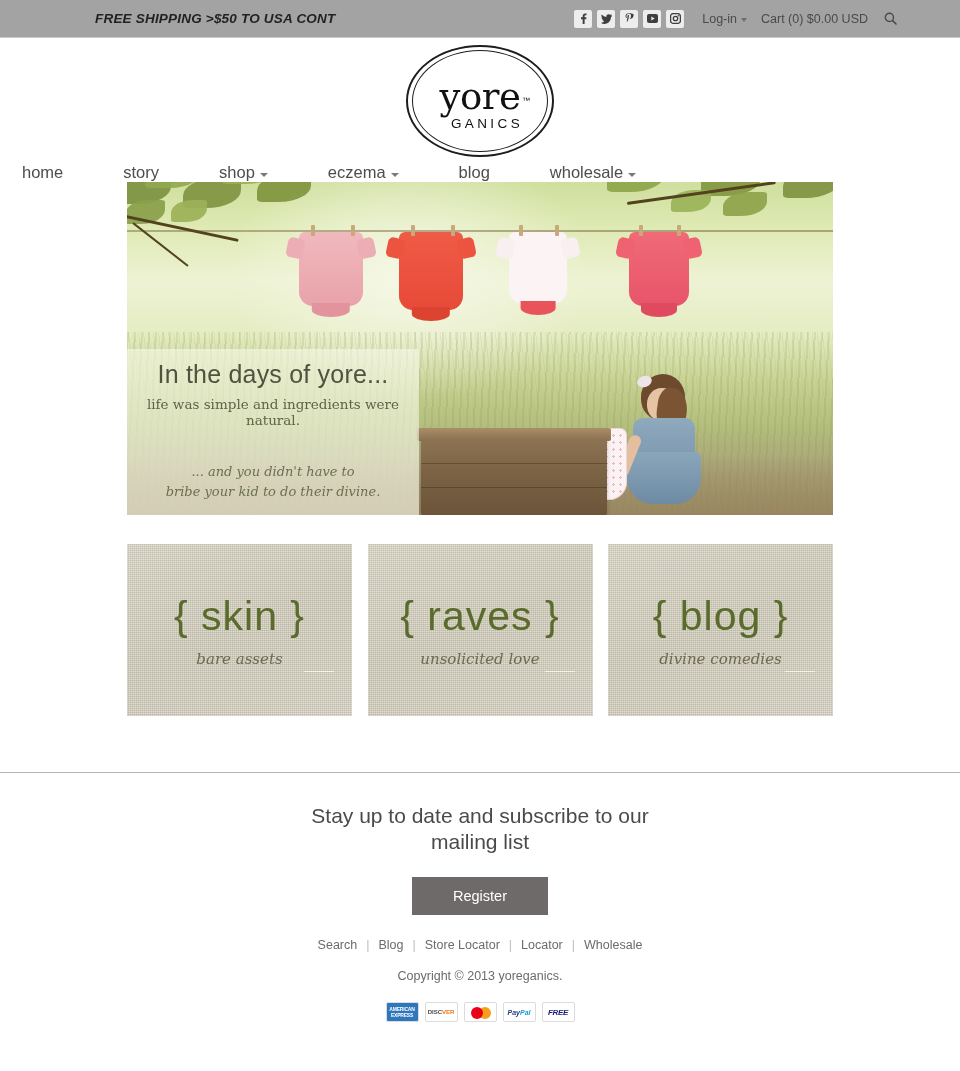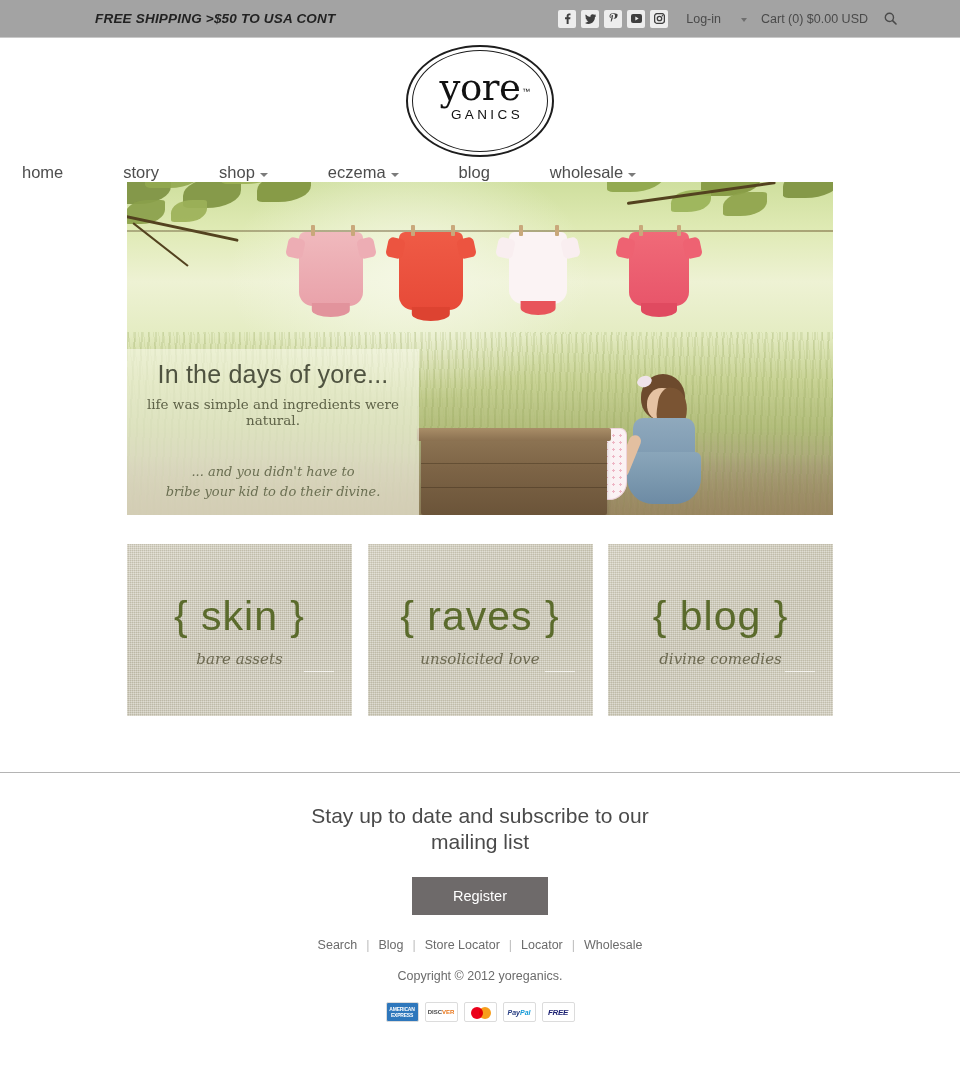--- a/index.html
+++ b/index.html
@@ -55,21 +55,21 @@
     color: #3f3f3f;
   }
   .soc svg { display:block; }
   .util-link {
     font-size: 12.5px;
     color: #4a4a4a;
     white-space: nowrap;
     margin-right: 14px;
     display: flex;
     align-items: center;
-    gap: 20px;
+    gap: 4px;
     cursor: pointer;
   }
   .caret {
     width: 0; height: 0;
     border-left: 3.5px solid transparent;
     border-right: 3.5px solid transparent;
     border-top: 4px solid #6e6e6e;
     display: inline-block;
     position: relative; top: 1px;
   }
@@ -94,21 +94,21 @@
   .logo-oval-outer, .logo-oval-inner {
     position: absolute;
     border: 2px solid #1d1d1d;
     border-radius: 50%;
   }
   .logo-oval-outer { left:0; top:0; width:148px; height:112px; }
   .logo-oval-inner { left:6px; top:5px; width:136px; height:102px; border-width:1.5px; }
   .logo-text {
     position: absolute;
     left: 0; right: 0;
-    top: 25px;
+    top: 34px;
     text-align: center;
   }
   .logo-yore {
     font-family: "DejaVu Serif", serif;
     font-size: 37px;
     line-height: 36px;
     color: #111;
     letter-spacing: -0.5px;
     position: relative;
     display: inline-block;
@@ -695,21 +695,21 @@
     <span class="fl-sep">|</span>
     <a>Blog</a>
     <span class="fl-sep">|</span>
     <a>Store Locator</a>
     <span class="fl-sep">|</span>
     <a>Locator</a>
     <span class="fl-sep">|</span>
     <a>Wholesale</a>
   </div>
 
-  <div class="copyright">Copyright © 2012 yoreganics.</div>
+  <div class="copyright">Copyright © 2013 yoreganics.</div>
 
   <div class="payments">
     <div class="pay pay-amex">AMERICAN<br>EXPRESS</div>
     <div class="pay pay-disc">DISC<i>VER</i></div>
     <div class="pay pay-mc">
         <i class="c1"></i>
         <i class="c2"></i>
       </div>
     <div class="pay pay-pp">Pay<i>Pal</i></div>
     <div class="pay pay-visa">FREE</div>

